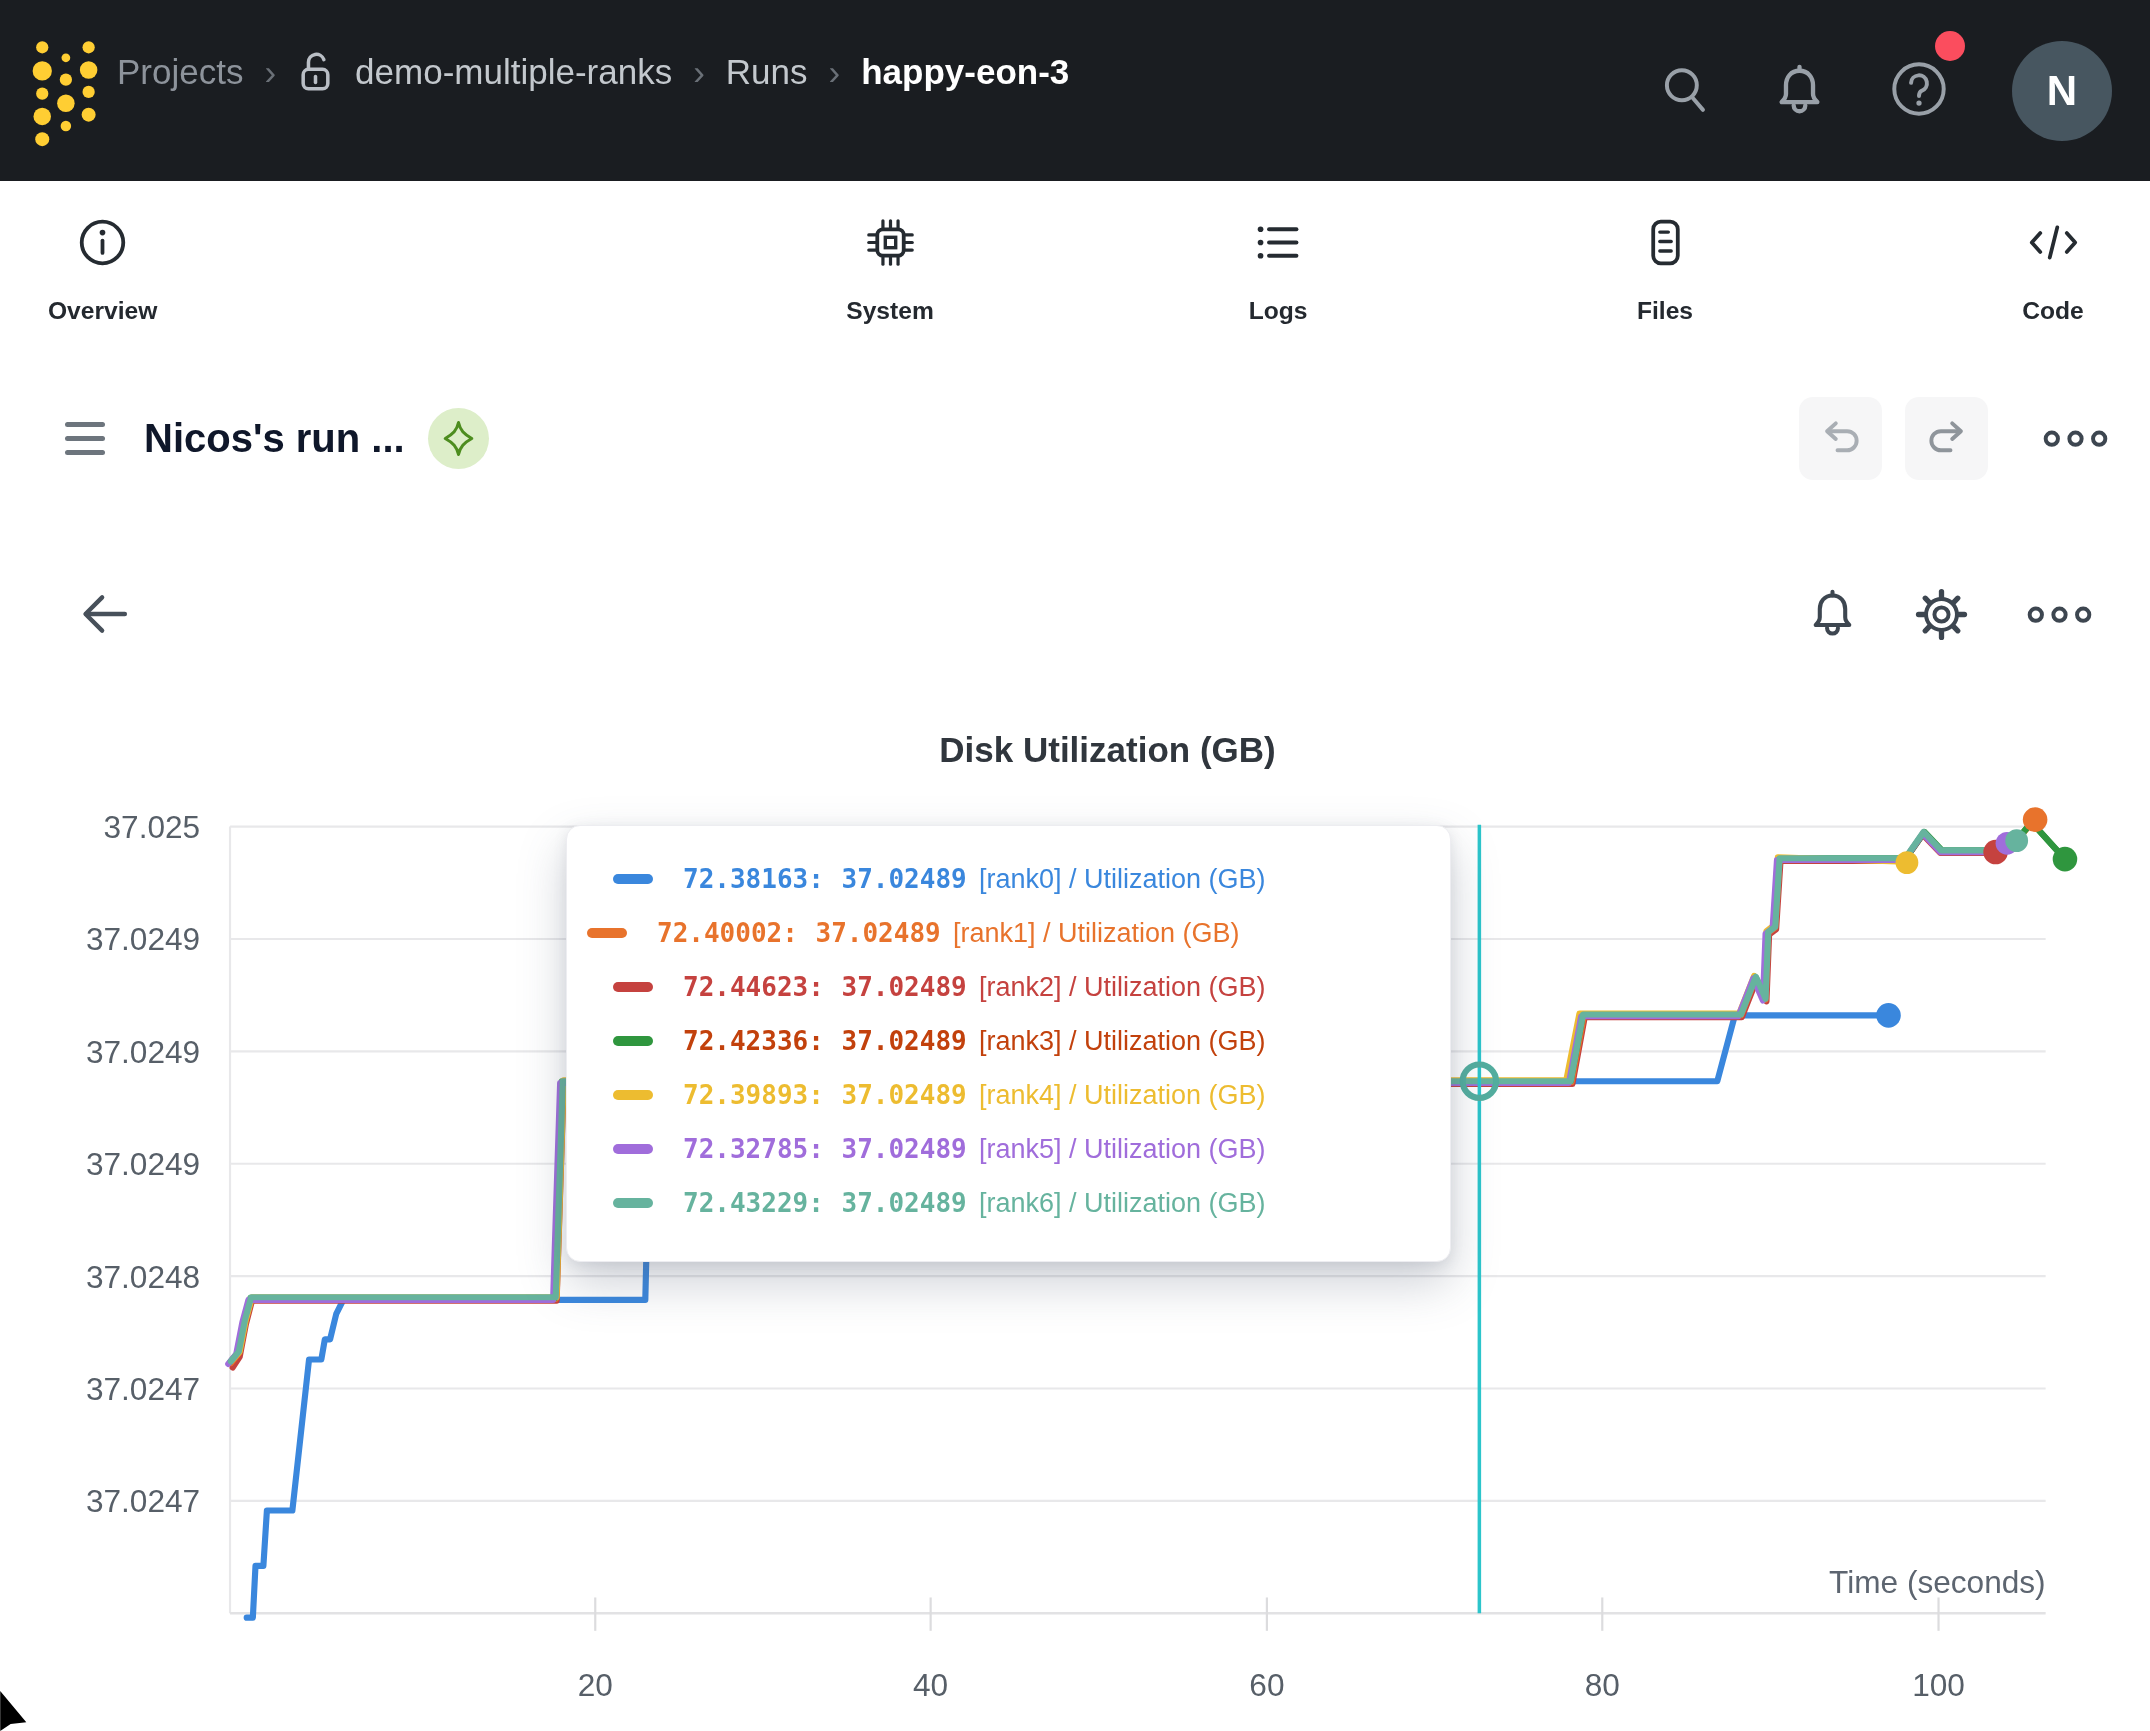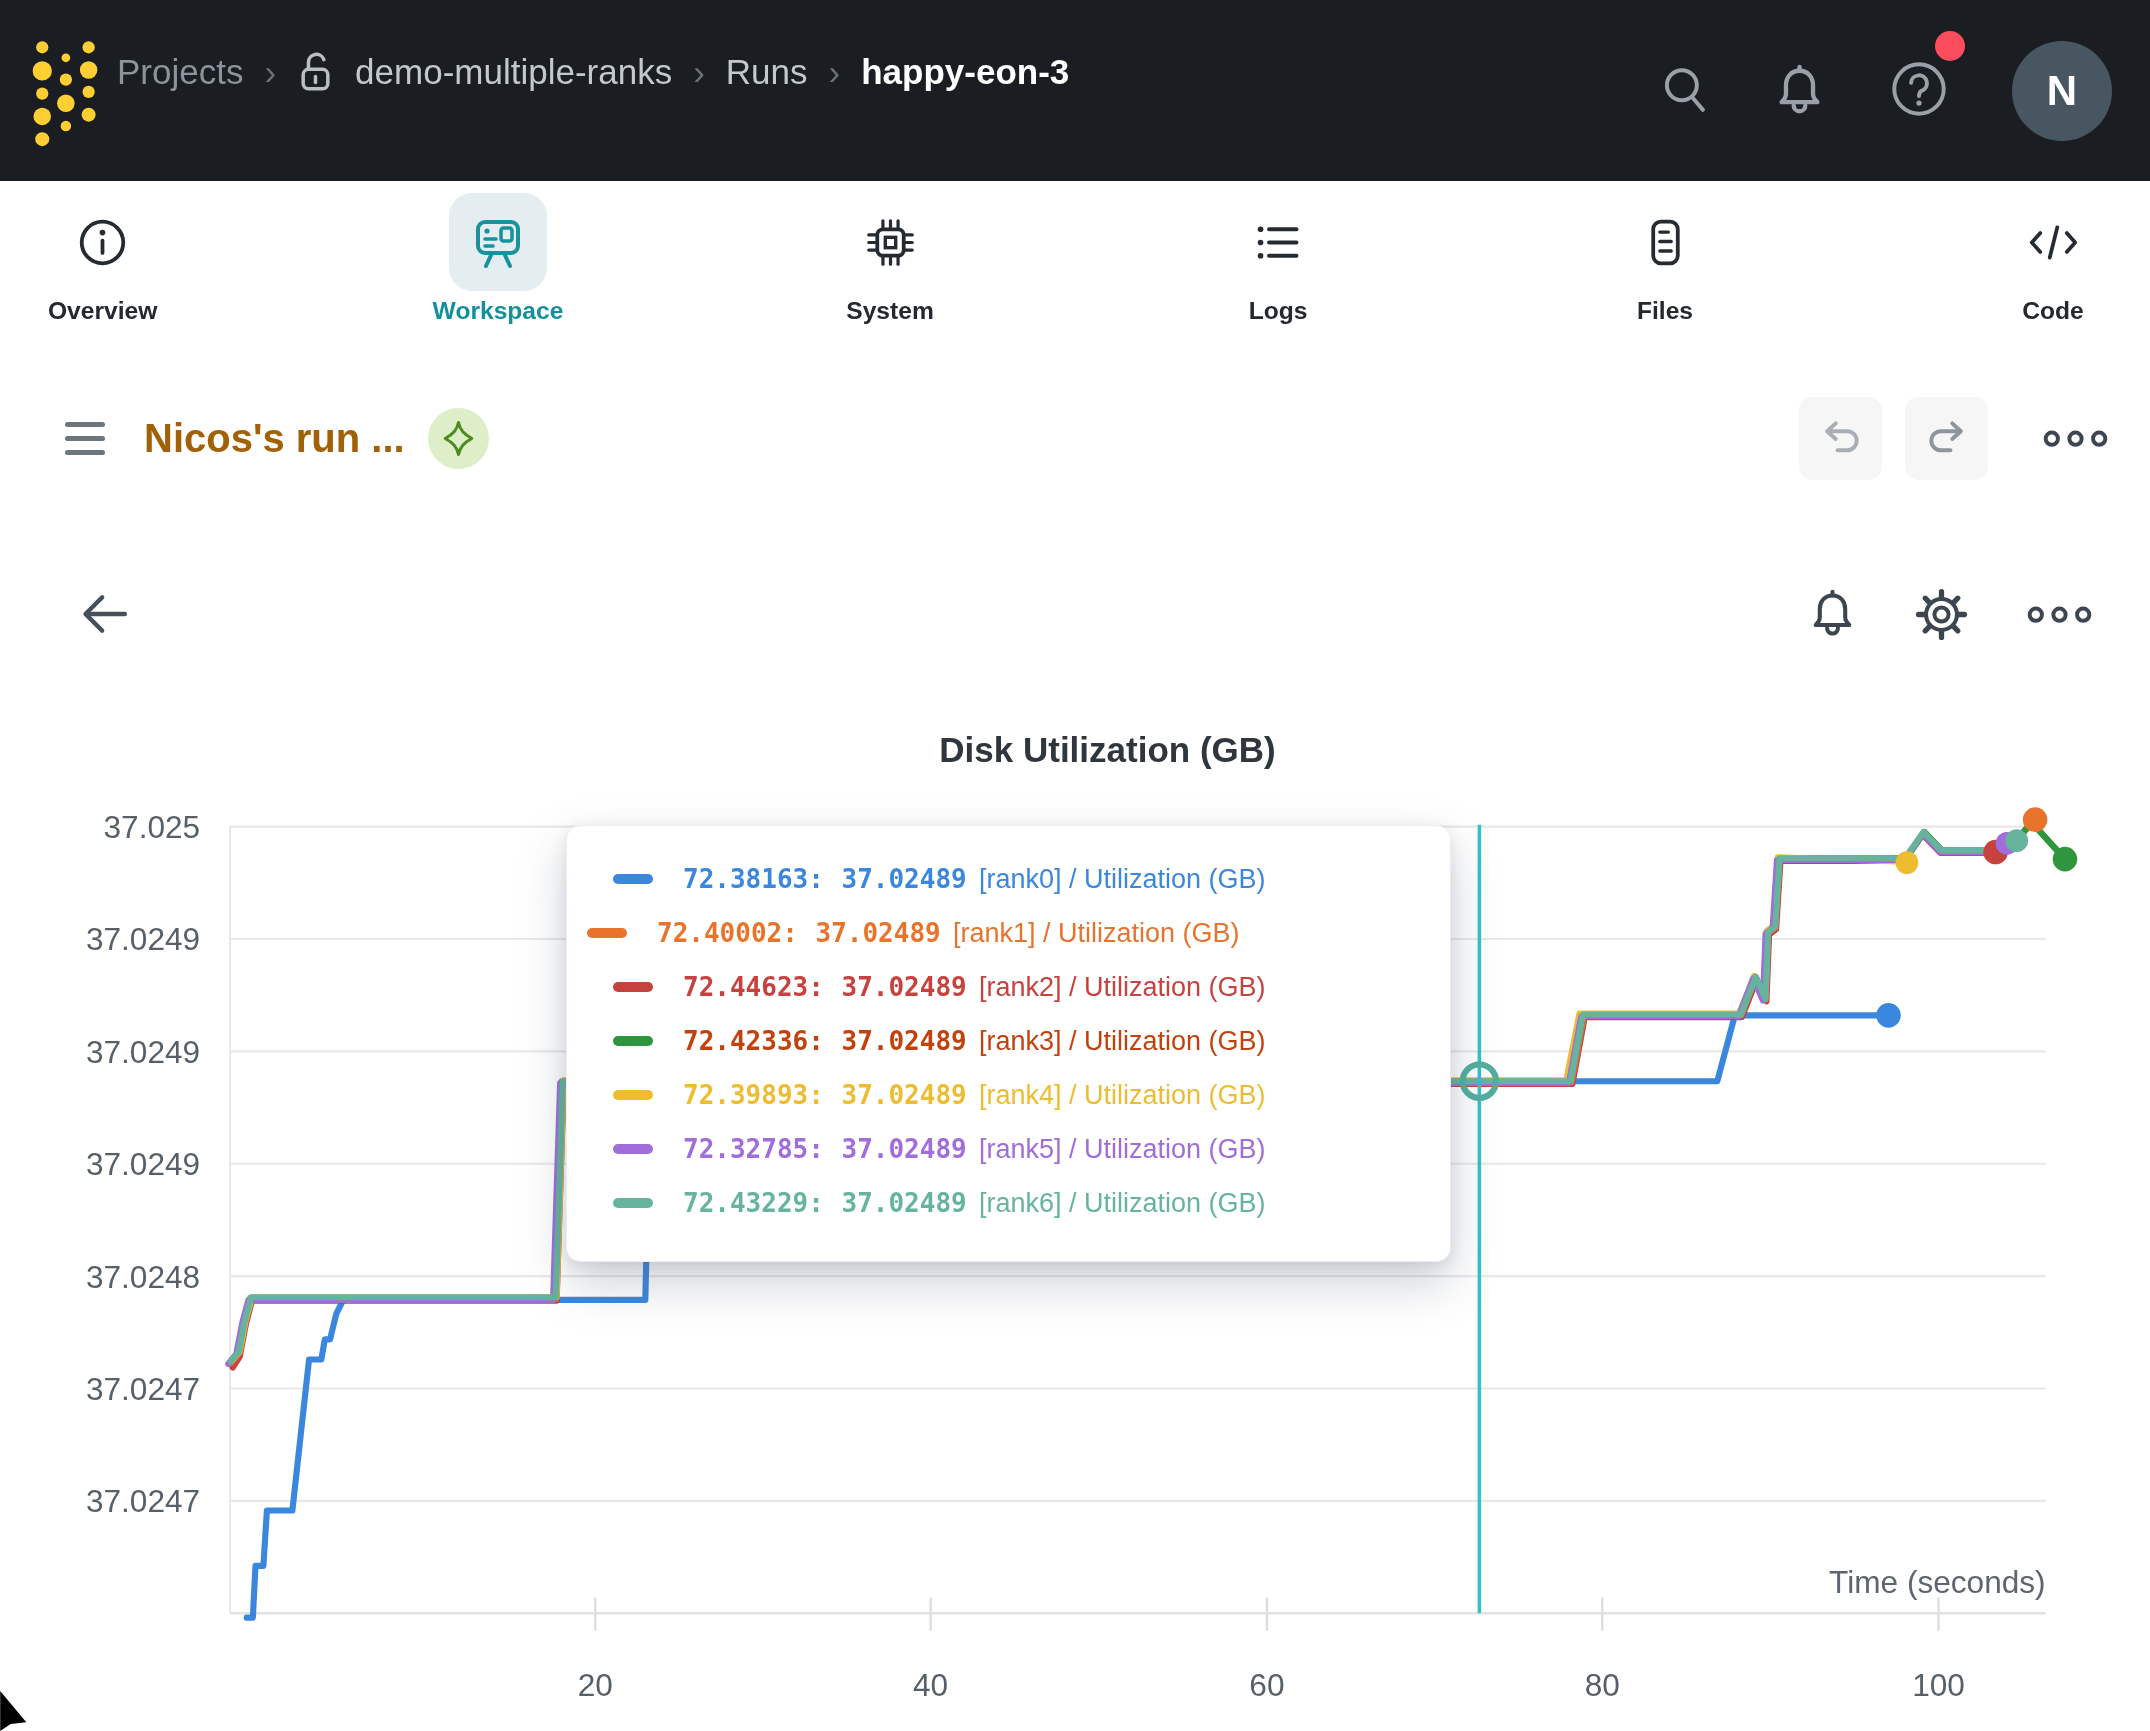--- a/index.html
+++ b/index.html
@@ -39,21 +39,21 @@
   .tab.active .iconbox{background:#e4edf0;}
   .tab .tlabel{margin-top:5.3px;font-size:24.6px;color:#24292f;font-weight:600;}
   .tab.active .tlabel{color:#12919b;}
   
   .runheader{
     position:absolute;left:0;top:356px;width:2151px;height:165px;background:#fff;
     border-bottom:1.8px solid #e7e8ea;display:flex;align-items:center;
   }
   .hamburger{margin-left:65px;display:flex;flex-direction:column;gap:9.7px;}
   .hamburger span{display:block;width:40px;height:4.4px;background:#6d757d;border-radius:2.6px;}
-  .run-title{margin-left:39px;font-size:40px;font-weight:700;color:#a16207;white-space:nowrap;}
+  .run-title{margin-left:39px;font-size:40px;font-weight:700;color:#0f172a;white-space:nowrap;}
   .ws-pill{
     margin-left:35px;display:flex;align-items:center;background:#ececee;border-radius:39px;
     height:68px;padding-right:33px;
   }
   .ws-avatar{
     width:68px;height:68px;border-radius:50%;flex:0 0 auto;
     background:radial-gradient(circle at 38% 30%, #caa18b 0%, #8a5f4d 45%, #3c2b27 78%);
     border:0.9px solid #d8d8da;box-sizing:border-box;
   }
   .ws-text{margin-left:19.3px;font-size:32px;color:#3a4047;}
@@ -147,34 +147,20 @@
 <div class="tabbar">
   <div class="tab" style="left:-11.4px;">
     <div class="iconbox">
       <svg width="51" height="51" viewBox="0 0 54 54">
         <circle cx="27" cy="27" r="22" fill="none" stroke="#252b31" stroke-width="4"></circle>
         <line x1="27" y1="25" x2="27" y2="38" stroke="#252b31" stroke-width="4" stroke-linecap="round"></line>
         <circle cx="27" cy="16.5" r="3" fill="#252b31"></circle>
       </svg>
     </div>
     <div class="tlabel">Overview</div>
-  </div>
-  <div class="tab active" style="left:384px;">
-    <div class="iconbox">
-      <svg width="54" height="54" viewBox="0 0 54 54">
-        <rect x="7" y="7" width="40" height="31" rx="7" fill="none" stroke="#18939e" stroke-width="4"></rect>
-        <circle cx="16" cy="16" r="2.6" fill="#18939e"></circle>
-        <line x1="14" y1="24" x2="25" y2="24" stroke="#18939e" stroke-width="3.6" stroke-linecap="round"></line>
-        <line x1="14" y1="31" x2="22" y2="31" stroke="#18939e" stroke-width="3.6" stroke-linecap="round"></line>
-        <rect x="30" y="13" width="11" height="13" rx="2.5" fill="none" stroke="#18939e" stroke-width="3.6"></rect>
-        <line x1="21" y1="38" x2="15" y2="51" stroke="#18939e" stroke-width="4" stroke-linecap="round"></line>
-        <line x1="33" y1="38" x2="39" y2="51" stroke="#18939e" stroke-width="4" stroke-linecap="round"></line>
-      </svg>
-    </div>
-    <div class="tlabel">Workspace</div>
   </div>
   <div class="tab" style="left:776px;">
     <div class="iconbox">
       <svg width="51" height="51" viewBox="0 0 54 54">
         <rect x="13" y="13" width="28" height="28" rx="6" fill="none" stroke="#252b31" stroke-width="4"></rect>
         <rect x="21.5" y="21.5" width="11" height="11" fill="none" stroke="#252b31" stroke-width="3.6"></rect>
         <g stroke="#252b31" stroke-width="3.4" stroke-linecap="round">
           <line x1="19" y1="4" x2="19" y2="12"></line>
             <line x1="27" y1="4" x2="27" y2="12"></line>
             <line x1="35" y1="4" x2="35" y2="12"></line>

